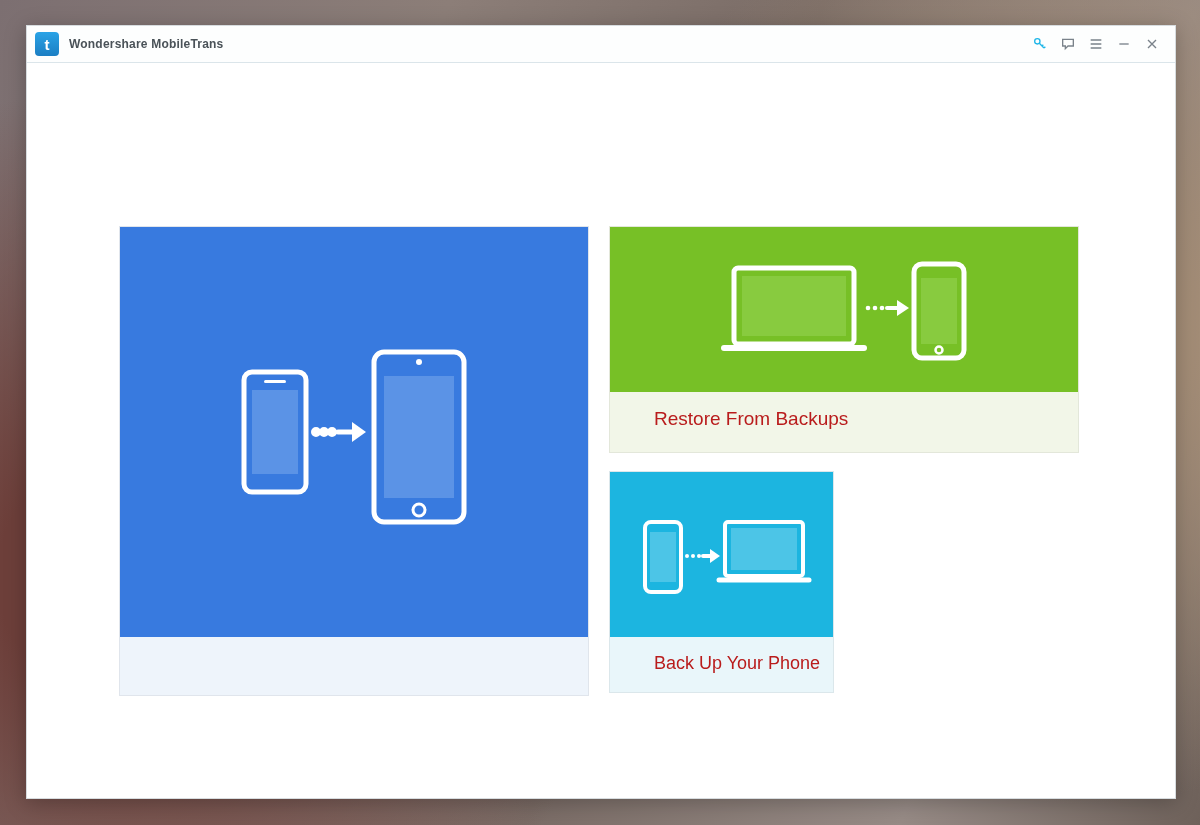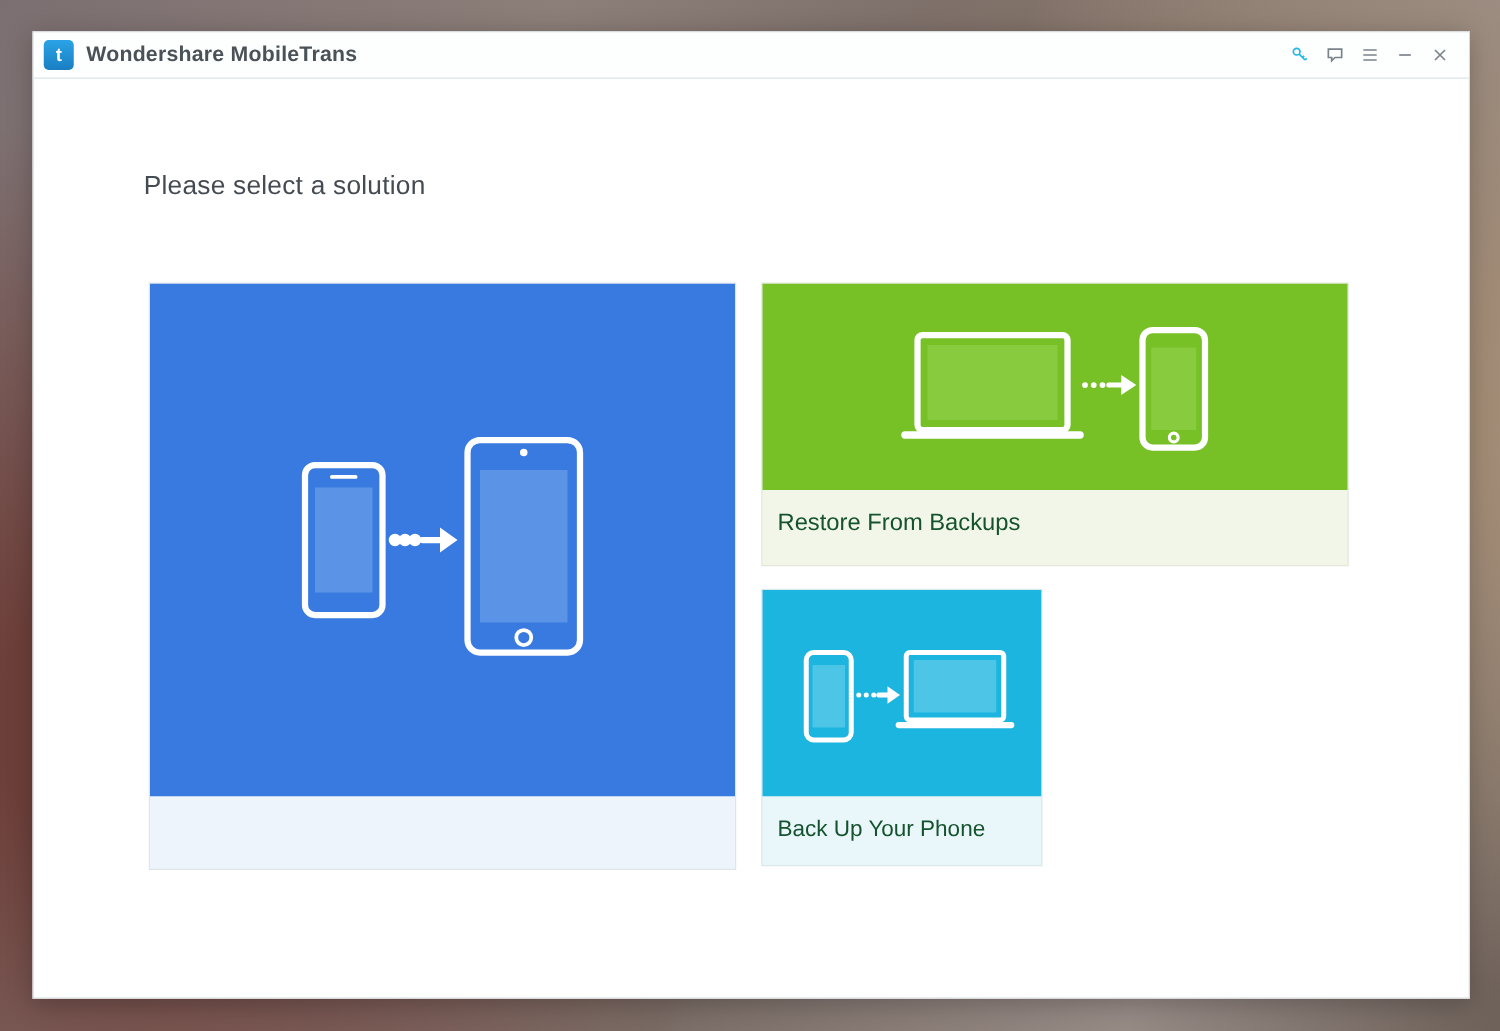--- a/index.html
+++ b/index.html
@@ -50,21 +50,21 @@
     justify-content: center;
     margin-right: 10px;
   }
   .app-logo span {
     color: #fff;
     font-weight: 700;
     font-size: 15px;
     line-height: 1;
   }
   .app-title {
-    font-size: 17px;
+    font-size: 12px;
     color: #4a5258;
     font-weight: 600;
     letter-spacing: .2px;
   }
   .titlebar-spacer { flex: 1; }
   .tb-btn {
     width: 26px;
     height: 26px;
     display: flex;
     align-items: center;
@@ -108,21 +108,22 @@
     flex-direction: column;
   }
   .card .hero {
     display: flex;
     align-items: center;
     justify-content: center;
   }
   .card .label {
     padding: 16px 12px 18px 12px;
     font-size: 19px;
-    color: #14532d;
+    color: #b91c1c;
+    margin-left: 32px;
   }
 
   
   .card-phone2phone { grid-row: 1 / span 2; height: 468px; background:#eef4fb; }
   .card-phone2phone .hero { height: 410px; background:#387adf; }
   
   .card-restore { height: 225px; background:#f2f6e8; }
   .card-restore .hero { height: 165px; background:#77c026; }
   
   .row2 { display: grid; grid-template-columns: 225px 225px; column-gap: 20px; height: 195px; gap: 36px; }
@@ -170,21 +171,20 @@
         </svg>
     </div>
     <div class="tb-btn" title="Close">
       <svg viewBox="0 0 24 24">
           <path d="M6 6l12 12M18 6L6 18"></path>
         </svg>
     </div>
   </div>
 
   <div class="content">
-    <div class="heading">Please select a solution</div>
 
     <div class="grid">
 
       <div class="card card-phone2phone">
         <div class="hero">
           <svg width="260" height="200" viewBox="0 0 260 200">
 
             <rect x="20" y="40" width="62" height="120" rx="8" fill="none" stroke="#ffffff" stroke-width="5"></rect>
             <rect x="28" y="58" width="46" height="84" fill="#5b93e6"></rect>
             <rect x="40" y="48" width="22" height="3" rx="1.5" fill="#ffffff"></rect>

